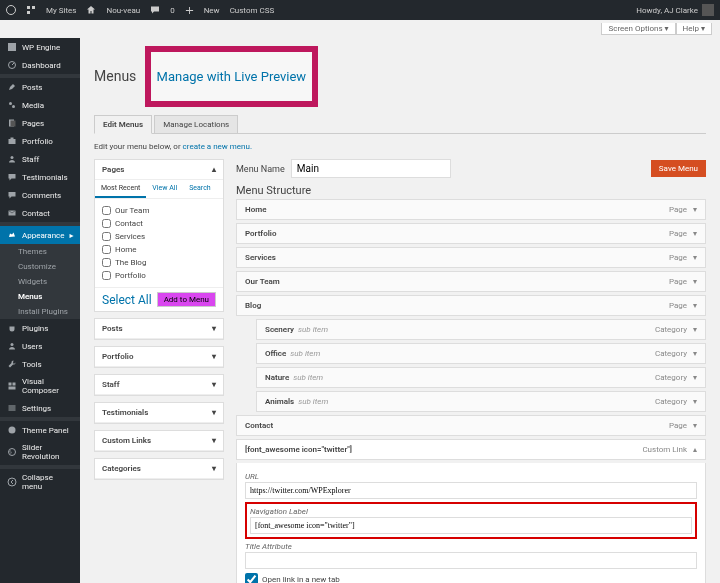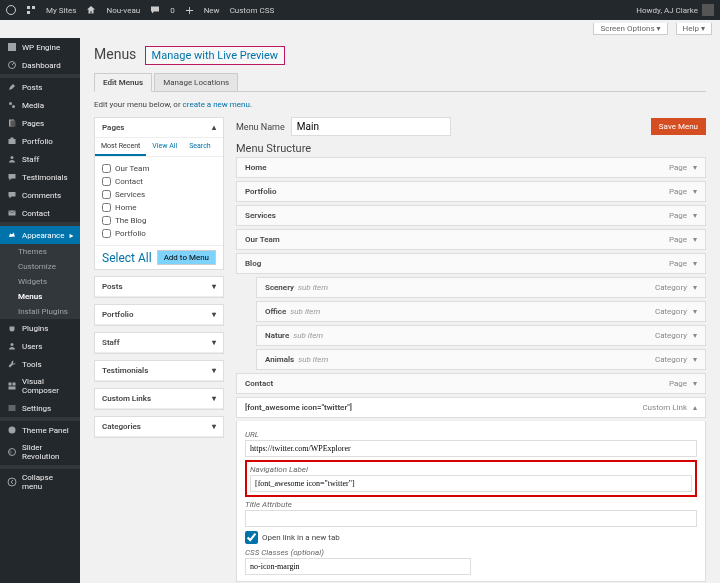--- a/index.html
+++ b/index.html
@@ -1,54 +1,54 @@
 <!DOCTYPE html>
 <html><head>
 <meta charset="utf-8">
 <style>
 *{box-sizing:border-box;margin:0;padding:0;font-family:-apple-system,BlinkMacSystemFont,"Segoe UI",Roboto,sans-serif}
 body{background:#f1f1f1;font-size:9px;color:#444}
 .topbar{background:#23282d;color:#ccc;height:20px;display:flex;align-items:center;padding:0 6px;font-size:8px}
 .topbar-left{display:flex;gap:10px;align-items:center}
 .topbar-right{margin-left:auto;display:flex;gap:4px;align-items:center}
 .topbar .ticon{fill:#ccc}
-.screen-bar{background:#f1f1f1;height:18px;display:flex;justify-content:flex-end;gap:8px;padding:3px 8px}
+.screen-bar{background:#f1f1f1;height:18px;display:flex;justify-content:flex-end;gap:0;padding:3px 8px}
 .screen-tab{border:1px solid #ccc;border-top:none;background:#fff;padding:1px 6px;font-size:8px;color:#666}
 .wrap{display:flex}
 .sidebar{width:80px;background:#23282d;min-height:560px}
 .sidebar-item{display:flex;align-items:center;gap:5px;padding:4px 7px;color:#eee;font-size:8px;cursor:pointer}
 .sidebar-item.active{background:#0073aa;color:#fff}
 .sidebar-item .sicon{fill:#9ea3a8;width:10px;height:10px;flex:0 0 10px}
 .sidebar-item.active .sicon{fill:#fff}
 .submenu{background:#32373c}
 .submenu-item{padding:3px 7px 3px 18px;color:#9ea3a8;font-size:8px;cursor:pointer}
 .submenu-item.current{color:#fff;font-weight:600}
 .sep{height:4px;background:#32373c}
 .main{flex:1;padding:8px 14px}
 h1{font-size:14px;font-weight:400;display:inline-block;margin-right:6px}
-.live-btn{border:1px solid #be185d;background:#f7f7f7;color:#0073aa;padding:2px 6px;font-size:11px;cursor:pointer}
+.live-btn{border:6px solid #be185d;background:#f7f7f7;color:#0073aa;padding:17px 6px;font-size:13px;cursor:pointer}
 .tabs{margin-top:8px;border-bottom:1px solid #ccc}
 .tab{display:inline-block;border:1px solid #ccc;background:#e5e5e5;padding:4px 8px;margin-bottom:-1px;font-size:8px;cursor:pointer}
 .tab.active{background:#f1f1f1;border-bottom:1px solid #f1f1f1;font-weight:600}
 .hint{font-size:8px;margin:8px 0;color:#444}
 .hint a{color:#0073aa}
 .cols{display:flex;gap:12px}
 .leftcol{width:130px}
 .rightcol{flex:1}
 .panel{background:#fff;border:1px solid #ddd;margin-bottom:6px}
 .panel-h{border-bottom:1px solid #eee;padding:5px 7px;font-weight:600;font-size:8px;display:flex;justify-content:space-between;align-items:center;cursor:pointer}
 .panel-b{padding:5px 7px}
 .ptabs{display:flex;border-bottom:1px solid #eee;font-size:7px}
 .ptab{padding:4px 6px;color:#0073aa;cursor:pointer}
 .ptab.act{color:#333;border-bottom:2px solid #0073aa}
 .chk{display:flex;align-items:center;gap:4px;padding:2px 0;font-size:8px}
 .chk input{width:9px;height:9px}
 .panel-f{border-top:1px solid #eee;padding:4px 7px;display:flex;justify-content:space-between;align-items:center}
 .panel-f a{color:#0073aa;font-size:12px;cursor:pointer}
-.btn{border:1px solid #ccc;background:#7dd3fc;padding:2px 6px;font-size:8px;cursor:pointer}
+.btn{border:1px solid #ccc;background:#d946ef;padding:2px 6px;font-size:8px;cursor:pointer}
 .mn-row{display:flex;align-items:center;gap:6px;margin-bottom:4px}
 .mn-row input{border:1px solid #ddd;padding:3px 5px;font-size:10px;width:160px}
 .save-btn{background:#d54e21;color:#fff;border:none;padding:4px 8px;font-size:8px;cursor:pointer}
 .section-h{font-size:11px;font-weight:400;margin:6px 0 2px}
 .desc{font-size:8px;color:#666;margin-bottom:8px}
 .mitem{border:1px solid #ddd;background:#fafafa;margin-bottom:3px;padding:5px 8px;display:flex;align-items:center;font-size:8px;cursor:pointer}
 .mitem .mtitle{font-weight:600}
 .mitem .mtype{margin-left:auto;color:#888;margin-right:6px}
 .mitem .arr{color:#888}
 .mitem.sub{margin-left:20px}

